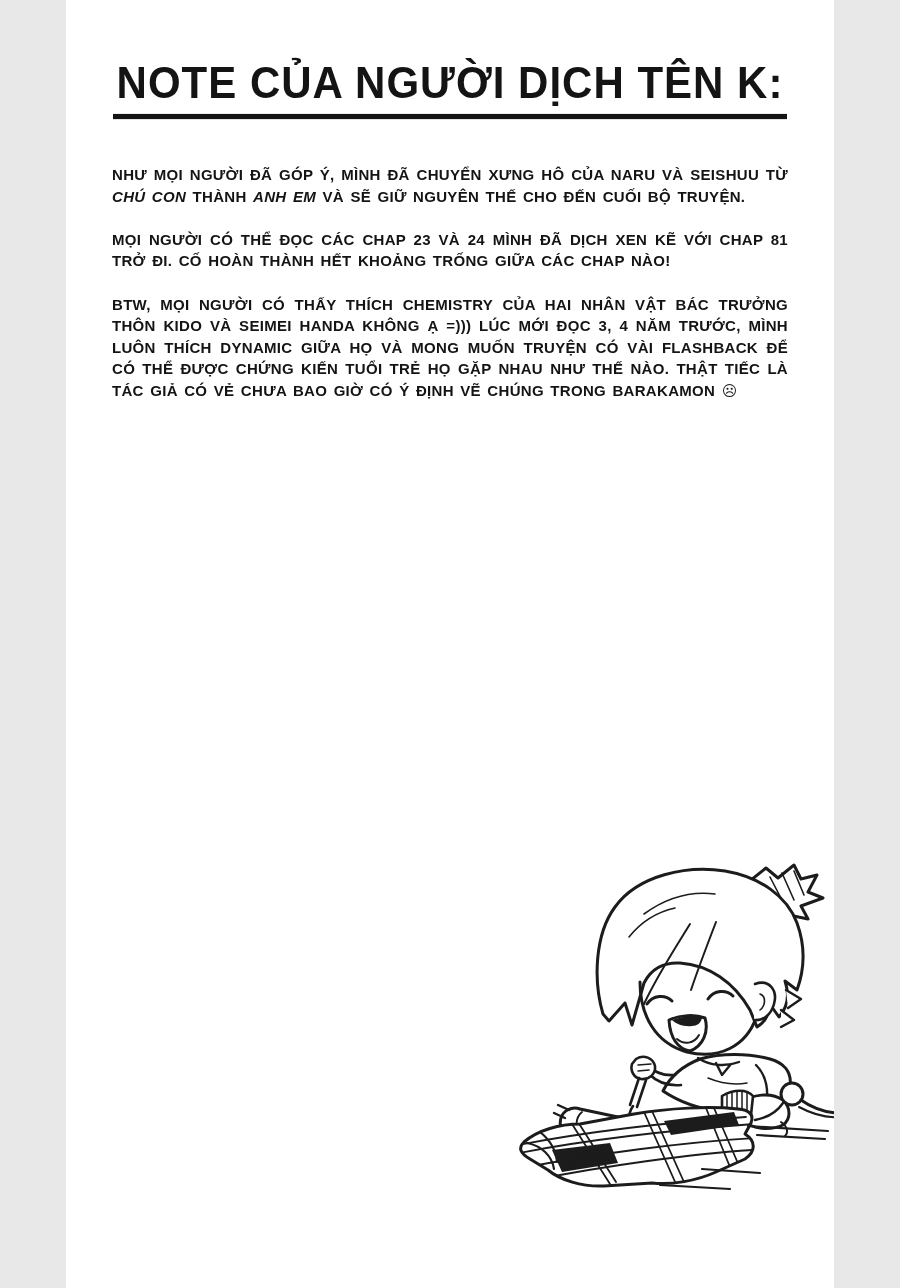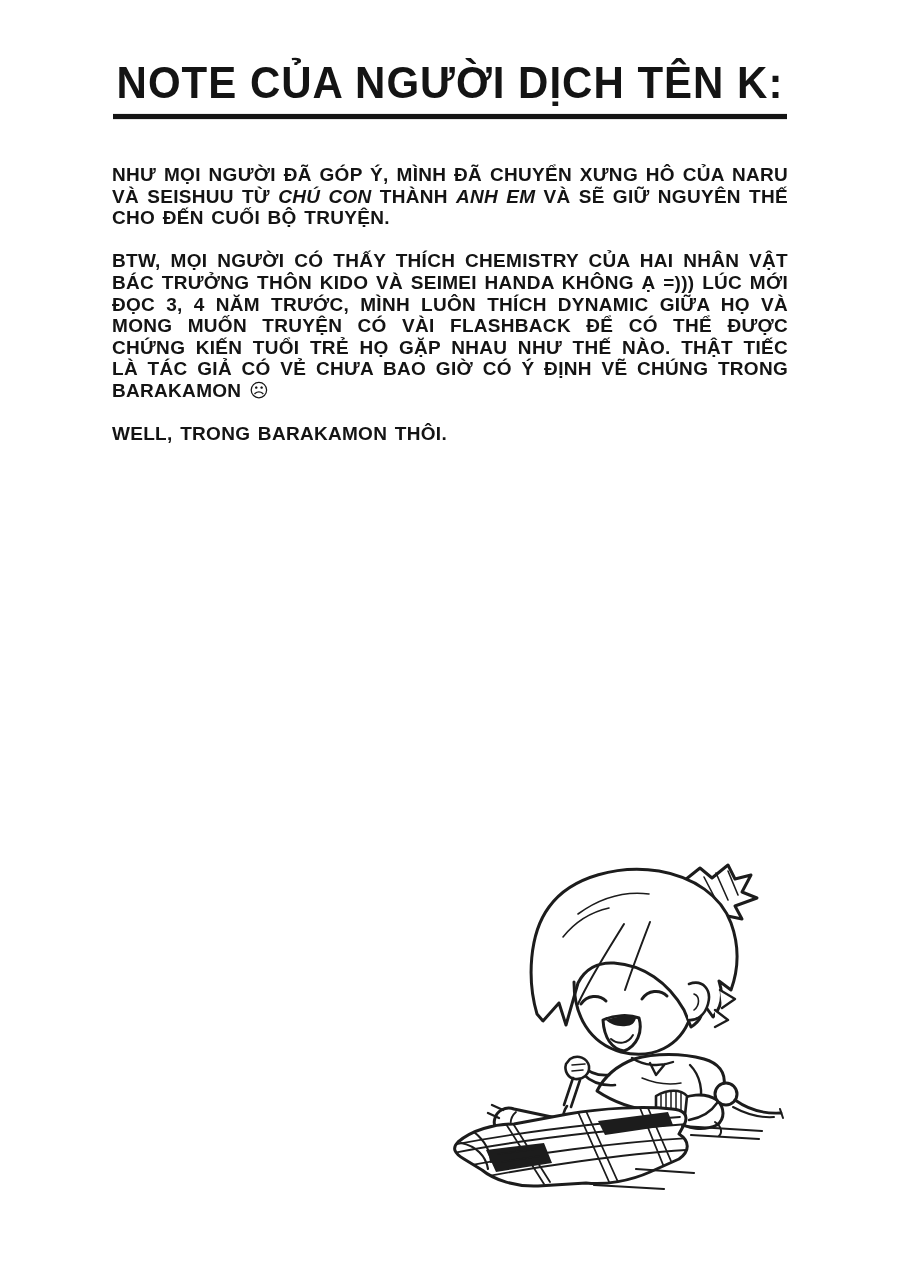--- a/index.html
+++ b/index.html
@@ -1,19 +1,19 @@
 <!DOCTYPE html>
 <html><head>
 <meta charset="utf-8">
 <style>
   * { margin:0; padding:0; box-sizing:border-box; }
   html,body { background:#e8e8e8; }
   .page {
     position:relative;
-    width:900px; height:1288px;
+    width:768px; height:1288px;
     margin:0 auto;
     background:#ffffff;
     color:#141414;
     font-family:"Liberation Sans","DejaVu Sans",sans-serif;
     overflow:hidden;
   }
   .title-wrap { text-align:center; padding-top:62px; }
   .page-title {
     display:inline-block;
     font-size:42px;
@@ -23,21 +23,21 @@
     border-bottom:5px solid #141414;
     padding:0 4px 7px 4px;
     white-space:nowrap;
     transform:scaleY(1.04);
   }
   .note-body {
     width:676px;
     margin:46px auto 0 auto;
   }
   .para {
-    font-size:19px;
+    font-size:15px;
     font-weight:bold;
     line-height:21.6px;
     letter-spacing:0.3px;
     word-spacing:2px;
     text-align:justify;
     margin-bottom:21.6px;
   }
   .para .ital { font-style:italic; }
   .illustration {
     position:absolute;
@@ -53,22 +53,22 @@
 <body>
 
 <div class="page">
 
   <div class="title-wrap">
     <span class="page-title">NOTE CỦA NGƯỜI DỊCH TÊN K:</span>
   </div>
 
   <div class="note-body">
       <p class="para"><span>NHƯ MỌI NGƯỜI ĐÃ GÓP Ý, MÌNH ĐÃ CHUYỂN XƯNG HÔ CỦA NARU VÀ SEISHUU TỪ </span><span class="ital">CHÚ CON</span><span> THÀNH </span><span class="ital">ANH EM</span><span> VÀ SẼ GIỮ NGUYÊN THẾ CHO ĐẾN CUỐI BỘ TRUYỆN.</span></p>
+      <p class="para"><span>MỌI NGƯỜI CÓ THỂ ĐỌC CÁC CHAP 23 VÀ 24 MÌNH ĐÃ DỊCH XEN KẼ VỚI CHAP 81 TRỞ ĐI. CỐ HOÀN THÀNH HẾT KHOẢNG TRỐNG GIỮA CÁC CHAP NÀO!</span></p>
       <p class="para"><span>BTW, MỌI NGƯỜI CÓ THẤY THÍCH CHEMISTRY CỦA HAI NHÂN VẬT BÁC TRƯỞNG THÔN KIDO VÀ SEIMEI HANDA KHÔNG Ạ =))) LÚC MỚI ĐỌC 3, 4 NĂM TRƯỚC, MÌNH LUÔN THÍCH DYNAMIC GIỮA HỌ VÀ MONG MUỐN TRUYỆN CÓ VÀI FLASHBACK ĐỂ CÓ THỂ ĐƯỢC CHỨNG KIẾN TUỔI TRẺ HỌ GẶP NHAU NHƯ THẾ NÀO. THẬT TIẾC LÀ TÁC GIẢ CÓ VẺ CHƯA BAO GIỜ CÓ Ý ĐỊNH VẼ CHÚNG TRONG BARAKAMON ☹</span></p>
-      <p class="para"><span>WELL, TRONG BARAKAMON THÔI.</span></p>
     </div>
 
   <div class="illustration">
     <svg viewBox="0 0 436 346" xmlns="http://www.w3.org/2000/svg">
 
       <g>
         <path class="ink fillw" stroke-width="3" d="M247,26 L272,6 L284,16 L300,3 L307,17 L323,13 L314,30 L329,36 L307,44 L314,57 L290,52 L279,62 L269,47 Z"></path>
         <path class="ink" stroke-width="1.6" d="M264,20 L278,46 M276,15 L290,42 M288,11 L300,38 M300,9 L310,33 M256,26 L268,50"></path>
       </g>
 

